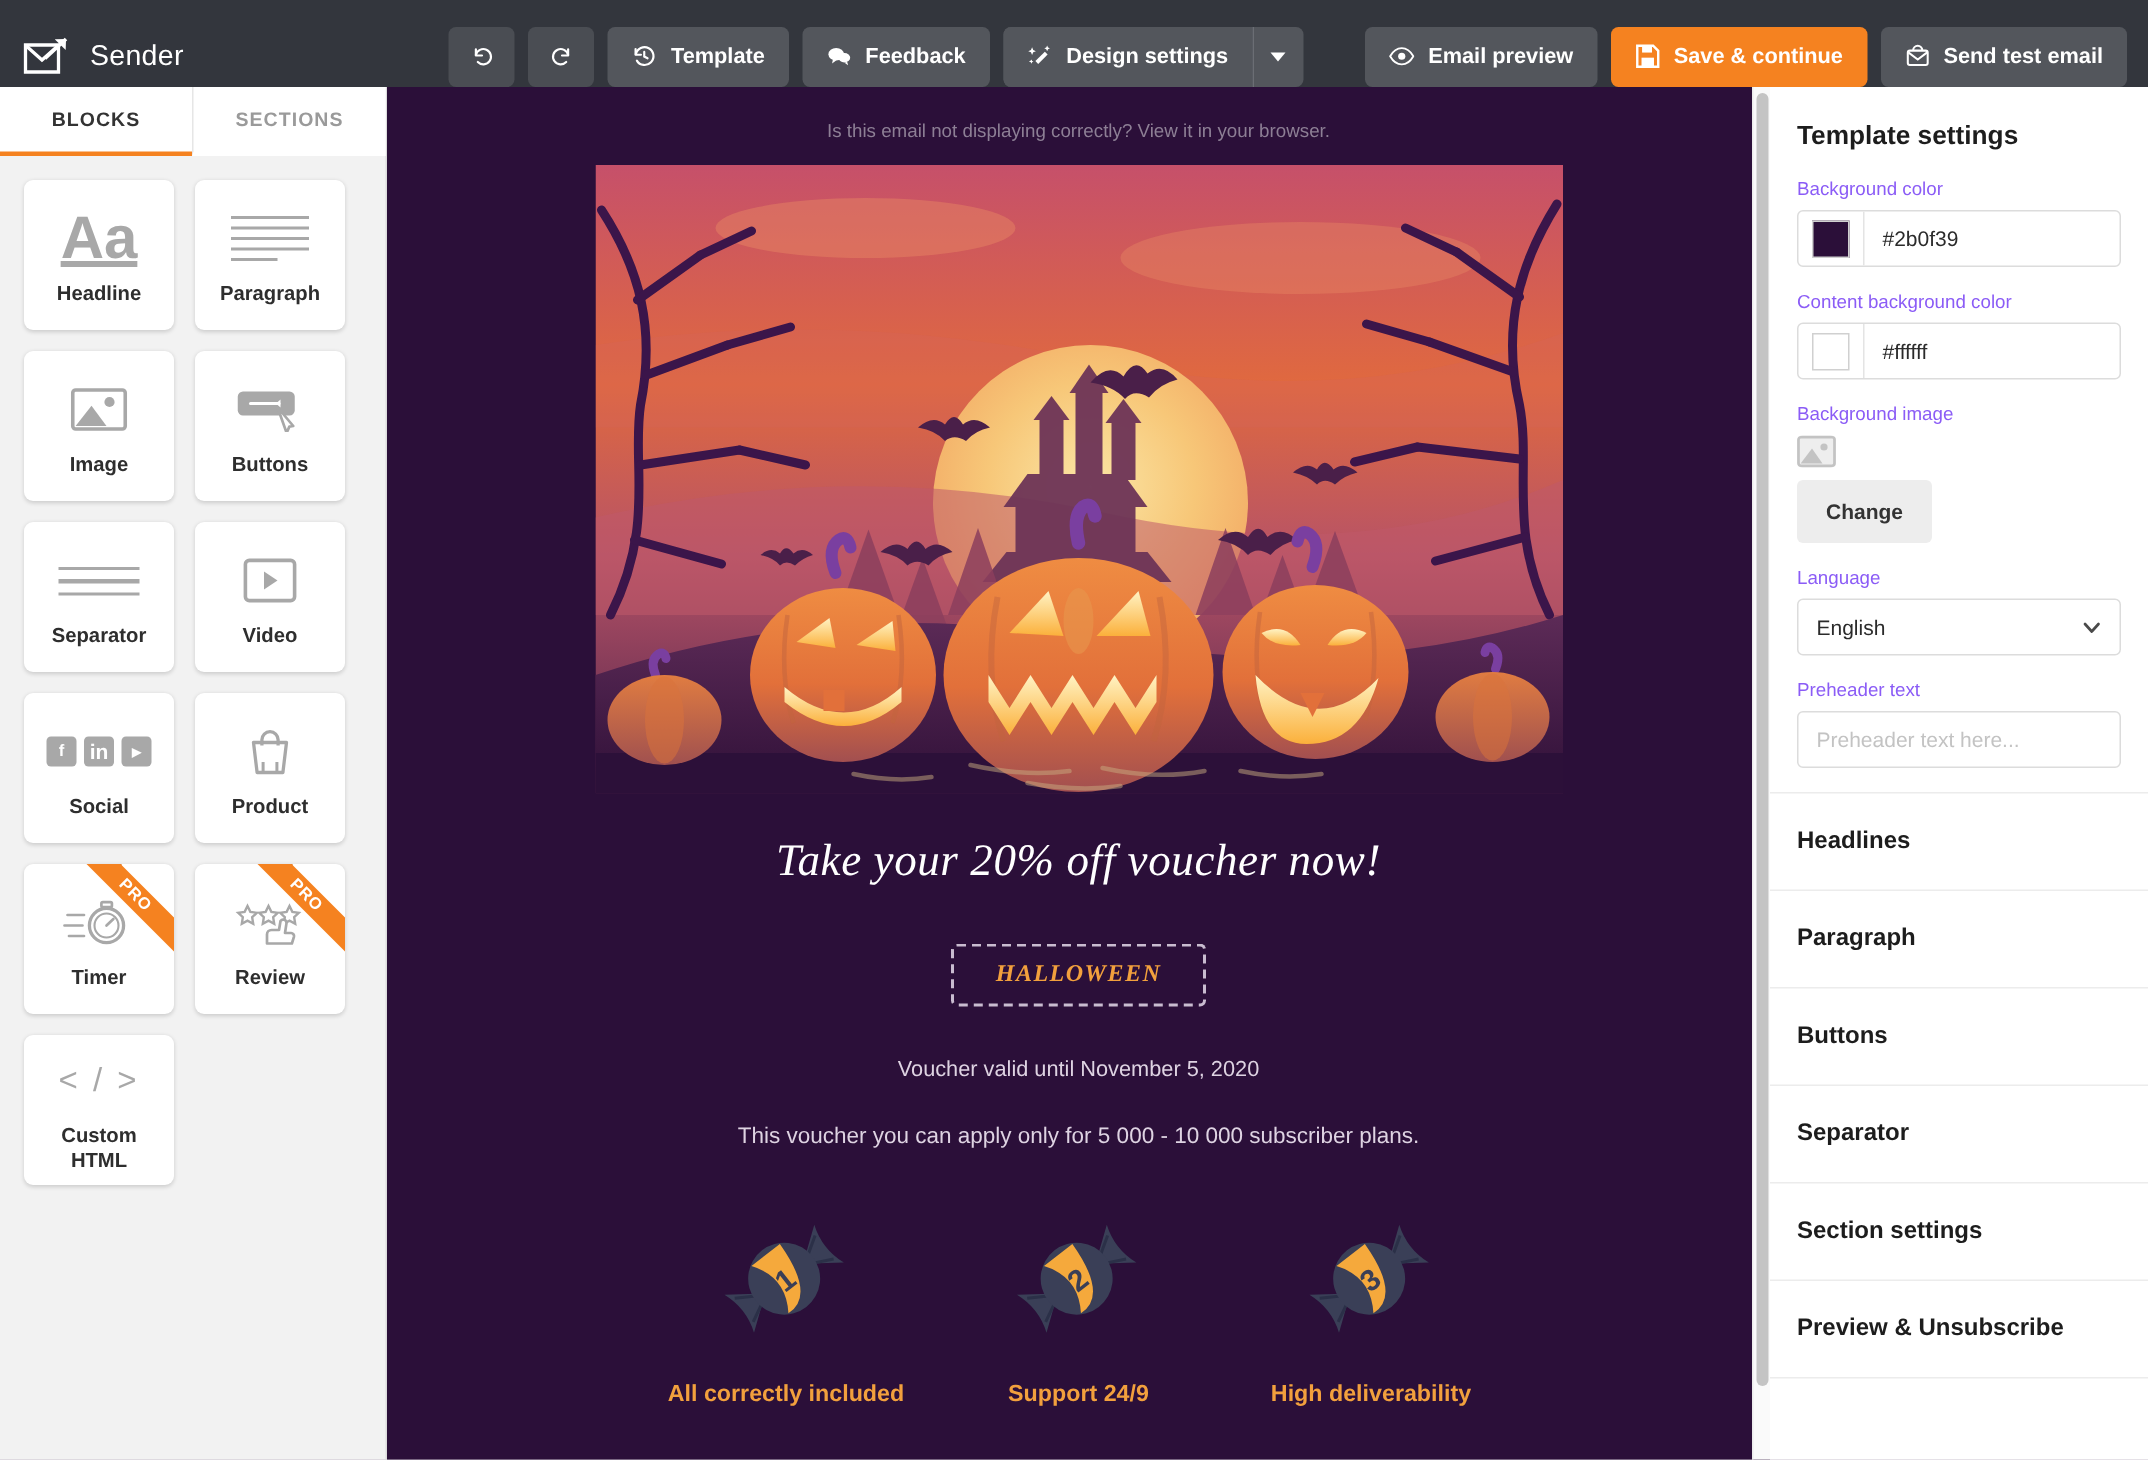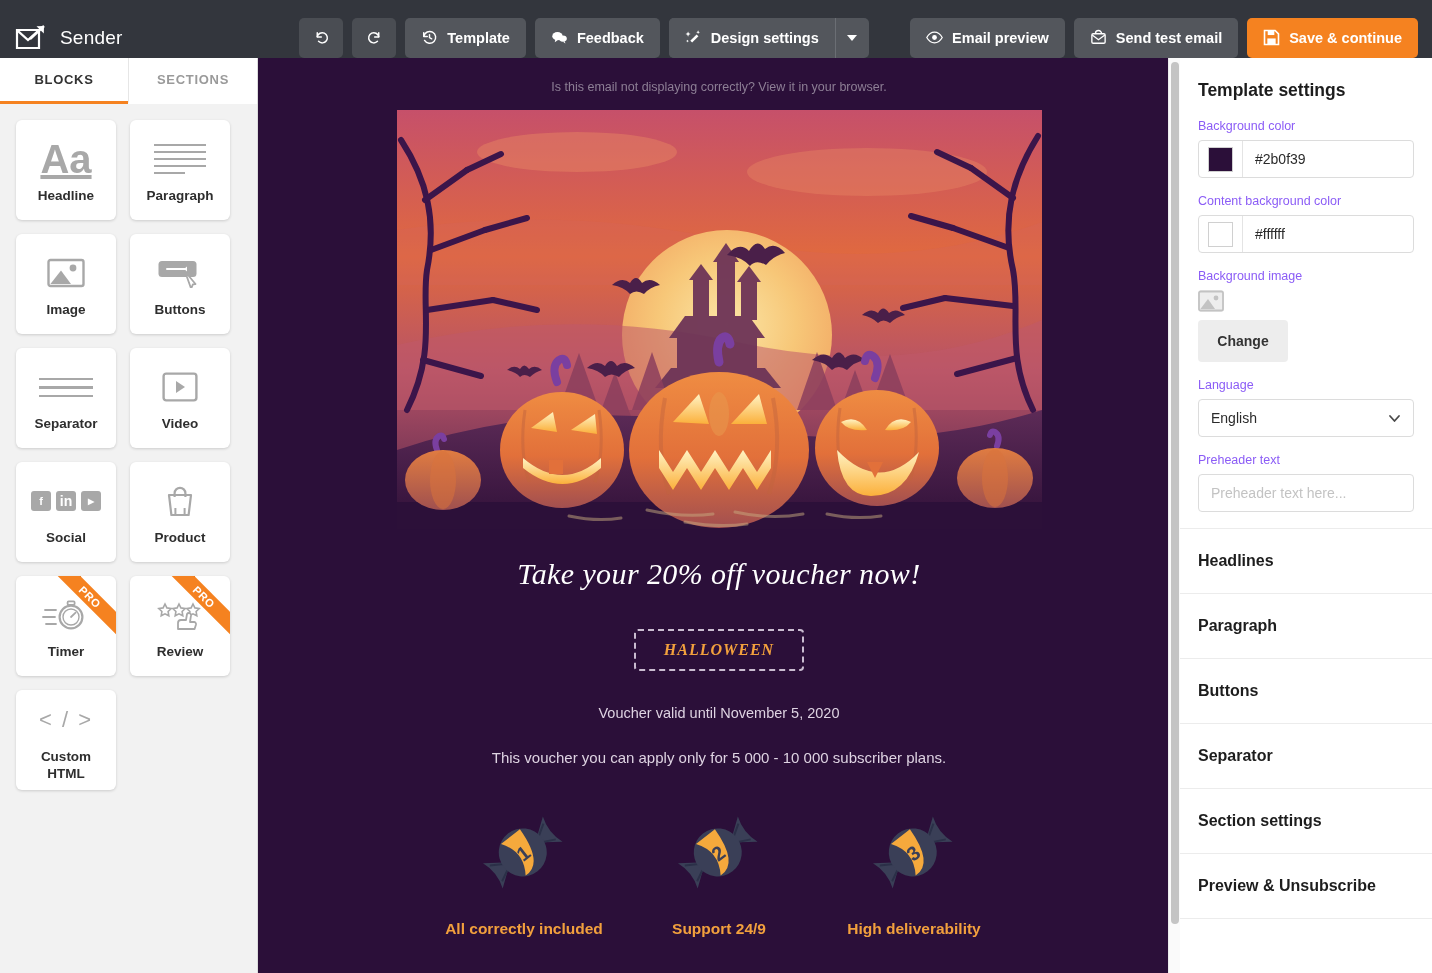--- a/index.html
+++ b/index.html
@@ -269,40 +269,40 @@
     <button class="tb-btn">
       <span class="tb-icon">
         <svg width="19" height="15" viewBox="0 0 22 14">
             <path d="M1 7 C4 1.6 8 0 11 0 s7 1.6 10 7 c-3 5.4-7 7-10 7 S4 12.4 1 7Z" fill="none" stroke="#fff" stroke-width="1.6"></path>
             <circle cx="11" cy="7" r="3.1" fill="#fff"></circle>
           </svg>
       </span>
       <span>Email preview</span>
     </button>
 
+    <button class="tb-btn primary">
+      <span class="tb-icon">
+        <svg width="17" height="17" viewBox="0 0 18 18">
+            <path d="M1.6 1.6 h11.2 l3.6 3.6 v11.2 H1.6Z" fill="none" stroke="#fff" stroke-width="1.7"></path>
+            <rect x="5" y="1.8" width="7" height="4.6" fill="#fff"></rect>
+            <rect x="4.6" y="10" width="8.8" height="6.2" fill="#fff"></rect>
+          </svg>
+      </span>
+      <span>Save &amp; continue</span>
+    </button>
+
     <button class="tb-btn">
       <span class="tb-icon">
         <svg width="18" height="17" viewBox="0 0 20 18">
             <rect x="2.2" y="4.6" width="15.6" height="11.2" rx="1.6" fill="none" stroke="#fff" stroke-width="1.6"></rect>
             <path d="M2.6 6 L10 11.6 L17.4 6" fill="none" stroke="#fff" stroke-width="1.6"></path>
             <path d="M6.4 4.4 a3.6 3.6 0 0 1 7.2 0" fill="none" stroke="#fff" stroke-width="1.6"></path>
           </svg>
       </span>
       <span>Send test email</span>
-    </button>
-
-    <button class="tb-btn primary">
-      <span class="tb-icon">
-        <svg width="17" height="17" viewBox="0 0 18 18">
-            <path d="M1.6 1.6 h11.2 l3.6 3.6 v11.2 H1.6Z" fill="none" stroke="#fff" stroke-width="1.7"></path>
-            <rect x="5" y="1.8" width="7" height="4.6" fill="#fff"></rect>
-            <rect x="4.6" y="10" width="8.8" height="6.2" fill="#fff"></rect>
-          </svg>
-      </span>
-      <span>Save &amp; continue</span>
     </button>
   </div>
 </div>
 
 <div class="sidebar">
   <div class="tabs">
     <div class="tab active">
       <span>BLOCKS</span>
     </div>
     <div class="tab">

